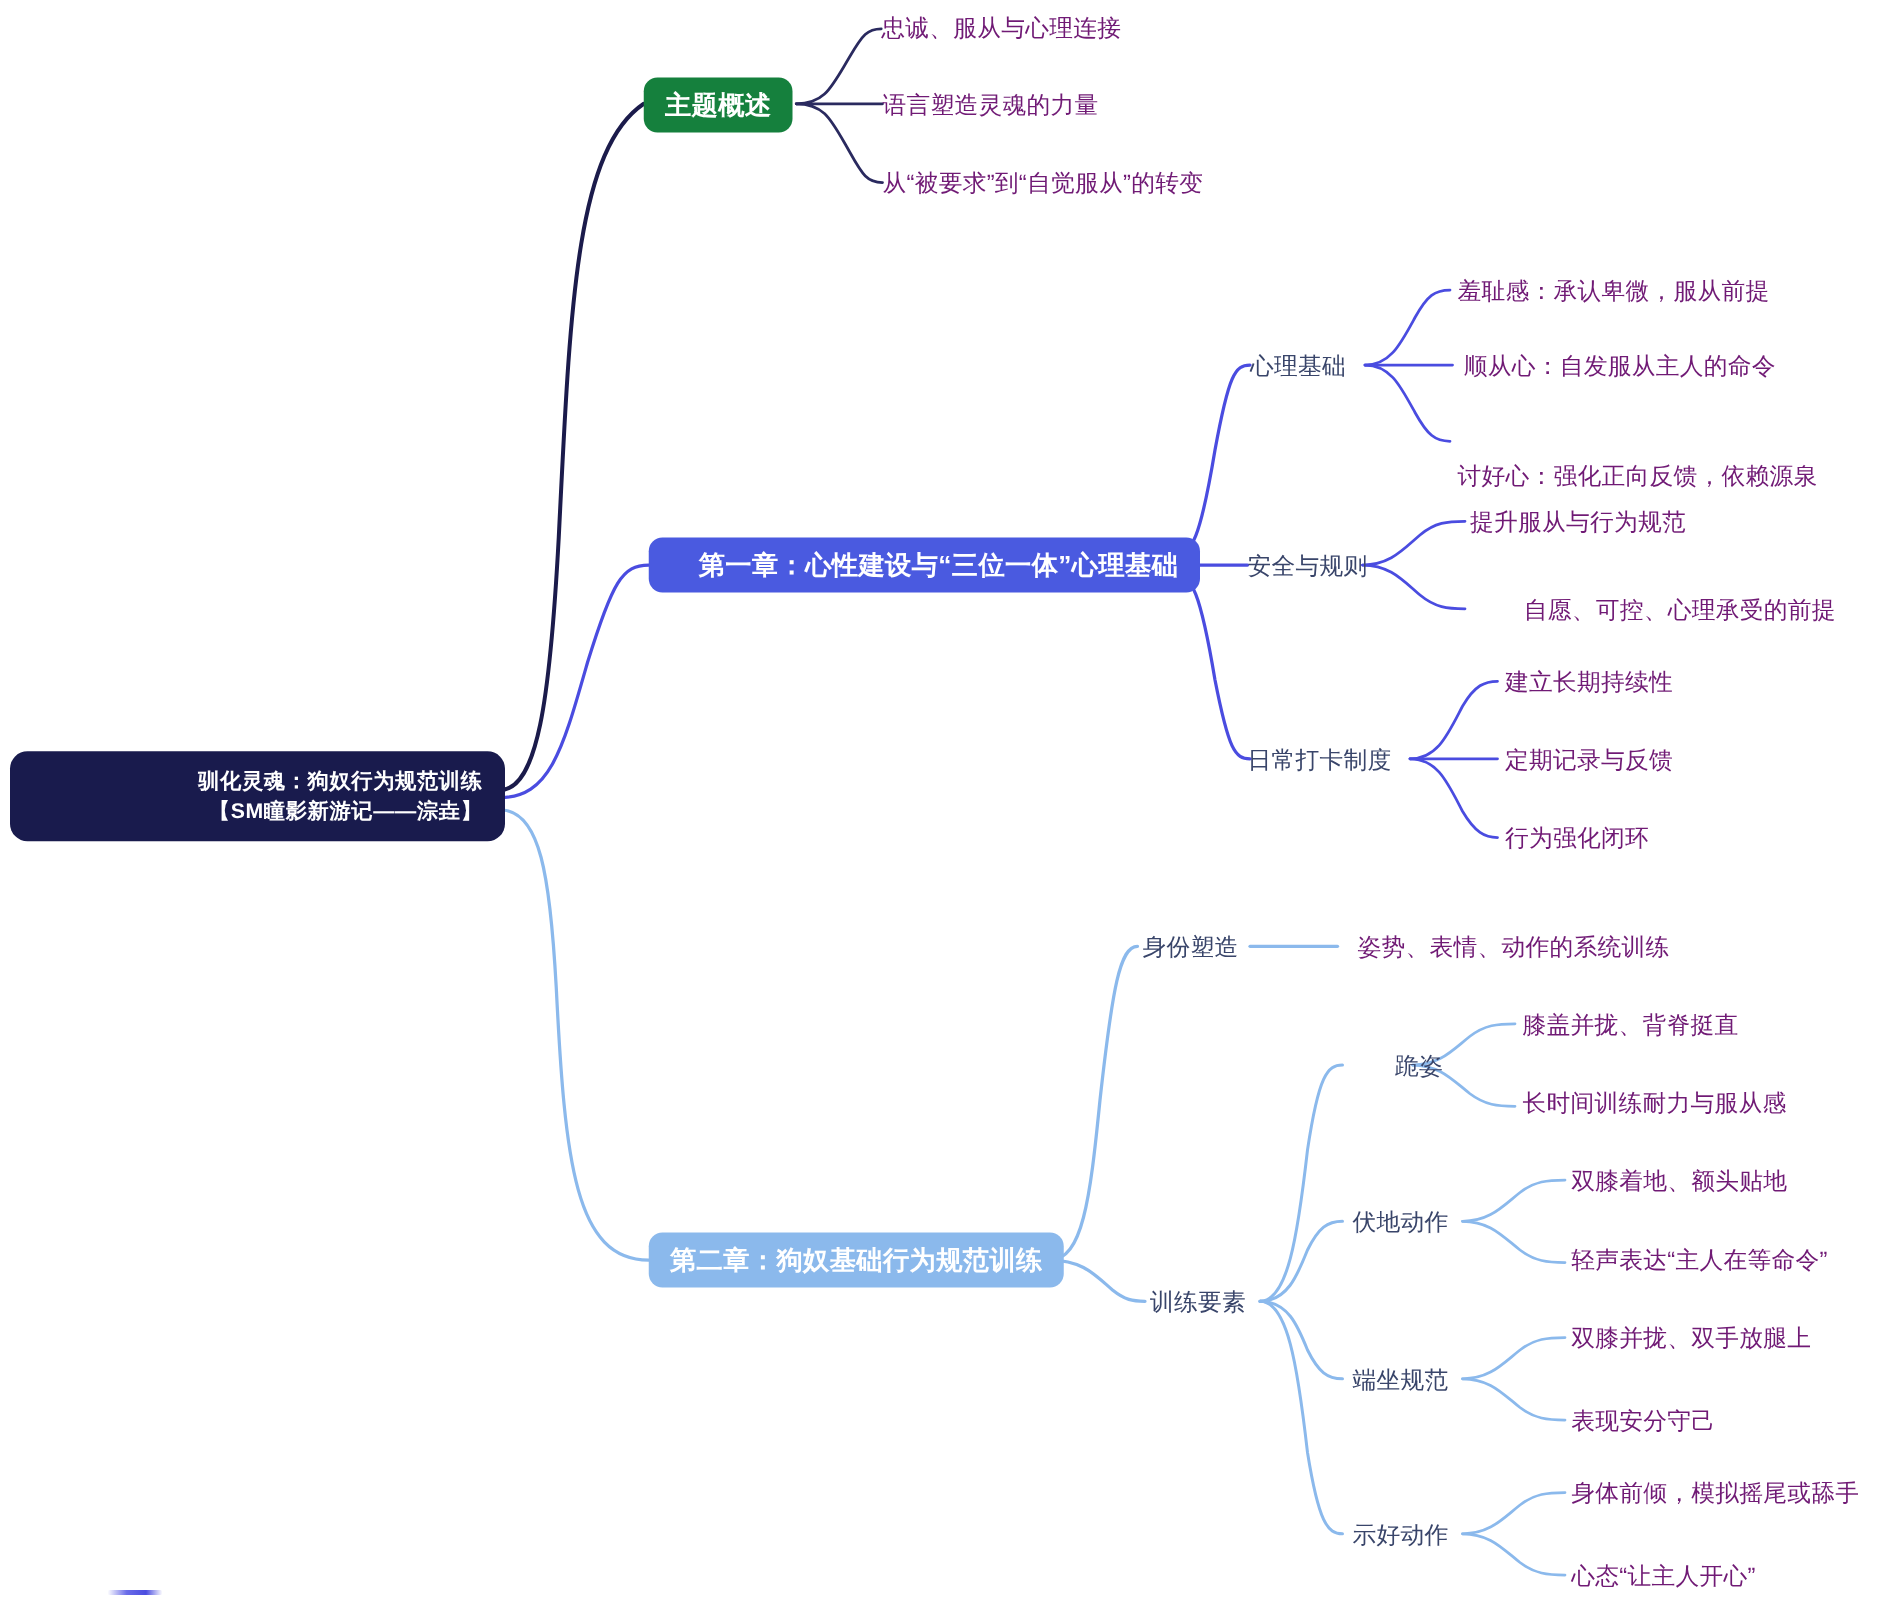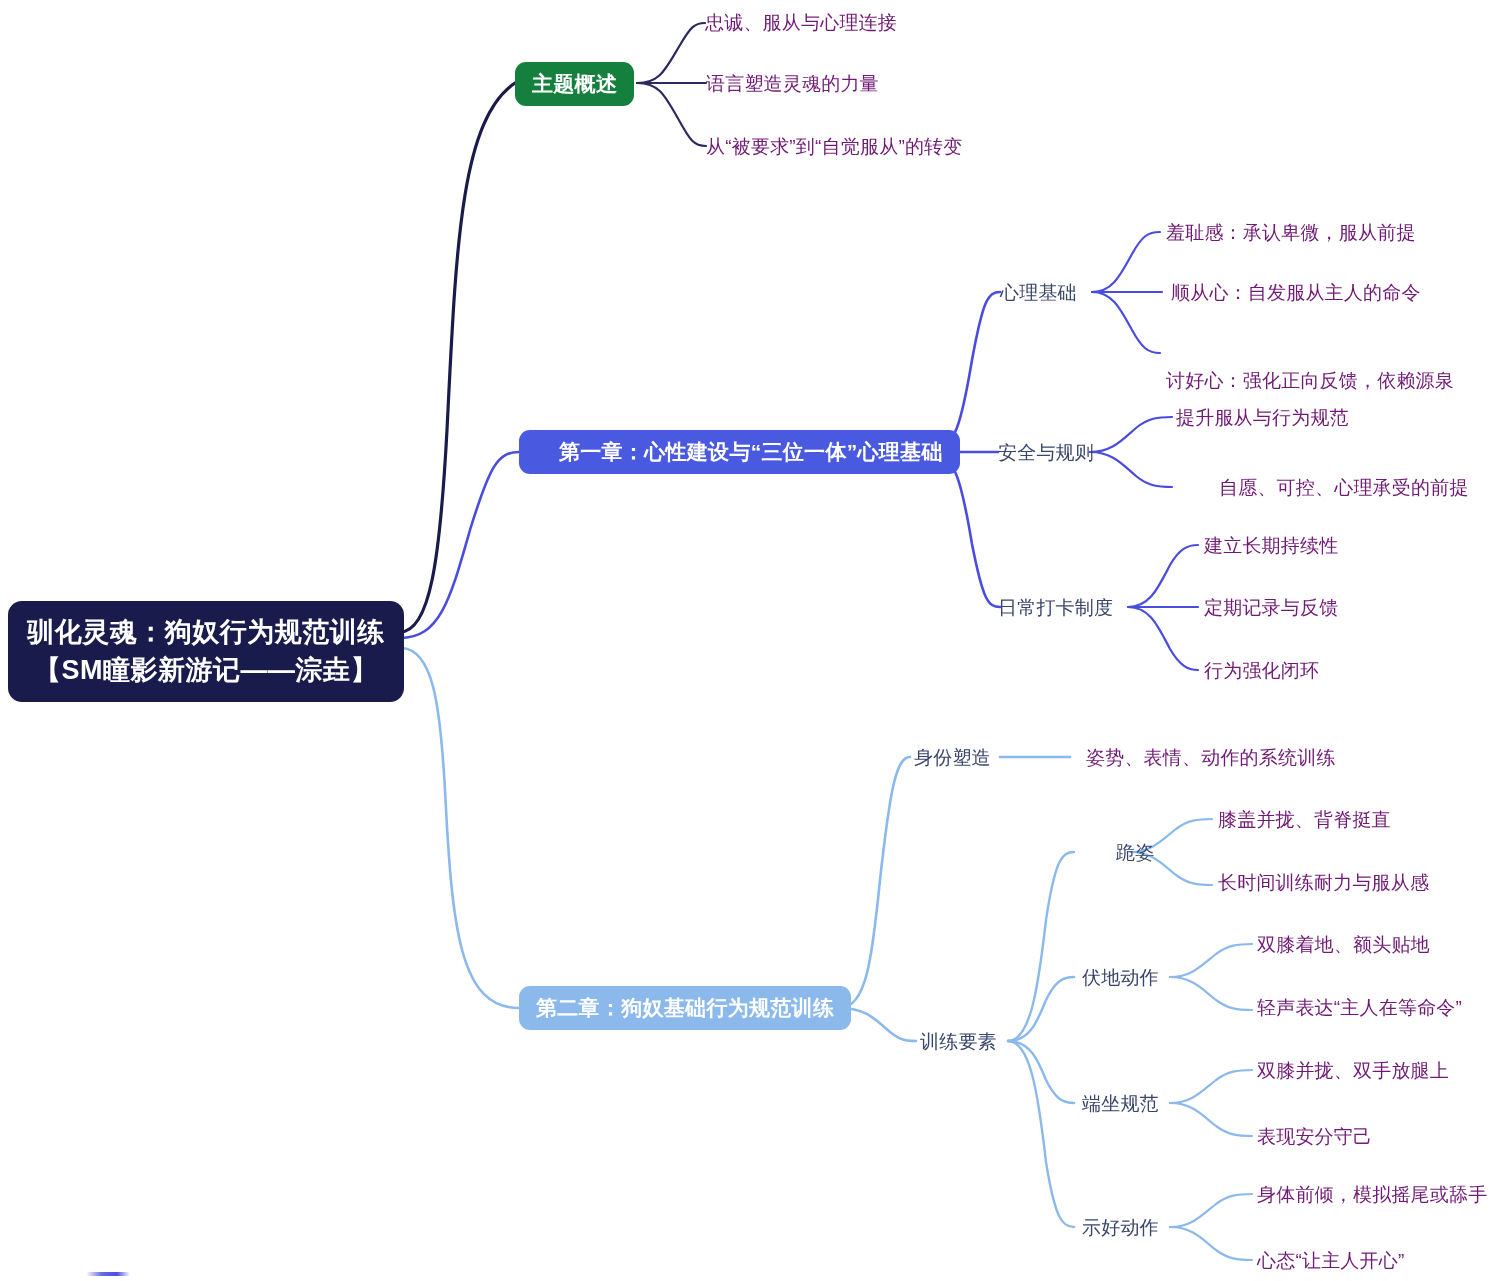--- a/index.html
+++ b/index.html
@@ -8,22 +8,22 @@
     width:1505px;height:1281px;position:relative;overflow:hidden;
   }
   #canvas{position:absolute;inset:0;width:1505px;height:1281px;}
   svg.links{position:absolute;left:0;top:0;width:1505px;height:1281px;pointer-events:none;}
 
   .node{position:absolute;white-space:nowrap;}
 
   
   .root{
     background:#191b4d;color:#ffffff;border-radius:14px;
-    font-weight:bold;font-size:27px;line-height:1.42;
-    padding:12px 18px;text-align:center;letter-spacing:.5px;
+    font-weight:bold;font-size:17px;line-height:1.42;
+    padding:12px 18px;text-align:right;letter-spacing:.5px;
   }
   .root .l2{display:block;}
 
   
   .pill{
     color:#ffffff;font-weight:bold;border-radius:11px;
     padding:8px 17px;font-size:21px;letter-spacing:.3px;
   }
   .pill.dark{background:#15803d;}
   .pill.blue{background:#4a5ae0;padding-left:40px;}

